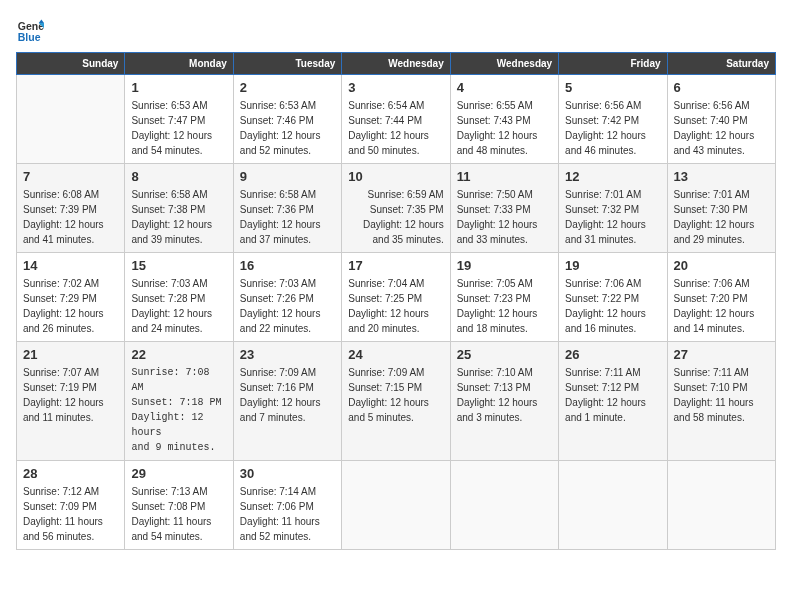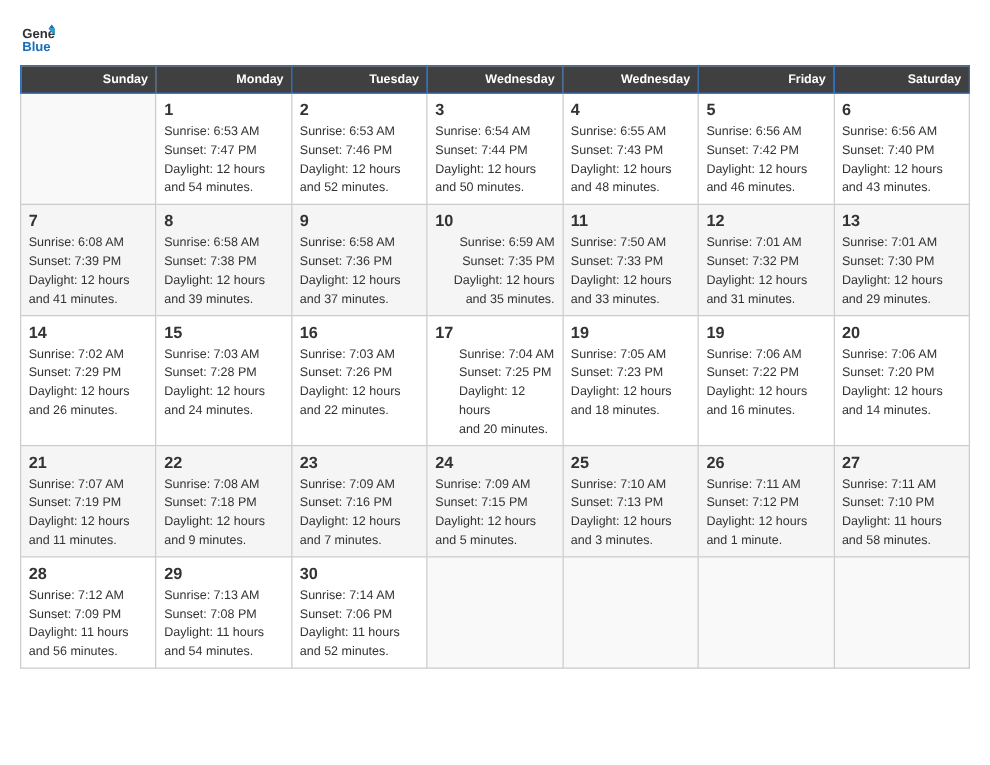--- a/index.html
+++ b/index.html
@@ -235,21 +235,21 @@
         </td>
         <td>
           <span class="day-number">16</span>
           <div class="day-info" style="white-space: pre-line;">Sunrise: 7:03 AM
 Sunset: 7:26 PM
 Daylight: 12 hours
 and 22 minutes.</div>
         </td>
         <td>
           <span class="day-number">17</span>
-          <div class="day-info" style="white-space: pre-line; margin-left: 19px;">Sunrise: 7:04 AM
+          <div class="day-info" style="white-space: pre-line;">Sunrise: 7:04 AM
 Sunset: 7:25 PM
 Daylight: 12 hours
 and 20 minutes.</div>
         </td>
         <td>
           <span class="day-number">19</span>
           <div class="day-info" style="white-space: pre-line;">Sunrise: 7:05 AM
 Sunset: 7:23 PM
 Daylight: 12 hours
 and 18 minutes.</div>
@@ -272,21 +272,21 @@
       <tr>
         <td>
           <span class="day-number">21</span>
           <div class="day-info" style="white-space: pre-line;">Sunrise: 7:07 AM
 Sunset: 7:19 PM
 Daylight: 12 hours
 and 11 minutes.</div>
         </td>
         <td>
           <span class="day-number">22</span>
-          <div class="day-info" style="white-space: pre-line;">Sunrise: 7:08 AM
+          <div class="day-info" style="white-space: pre-line; font-family: Liberation Mono, monospace;">Sunrise: 7:08 AM
 Sunset: 7:18 PM
 Daylight: 12 hours
 and 9 minutes.</div>
         </td>
         <td>
           <span class="day-number">23</span>
           <div class="day-info" style="white-space: pre-line;">Sunrise: 7:09 AM
 Sunset: 7:16 PM
 Daylight: 12 hours
 and 7 minutes.</div>

